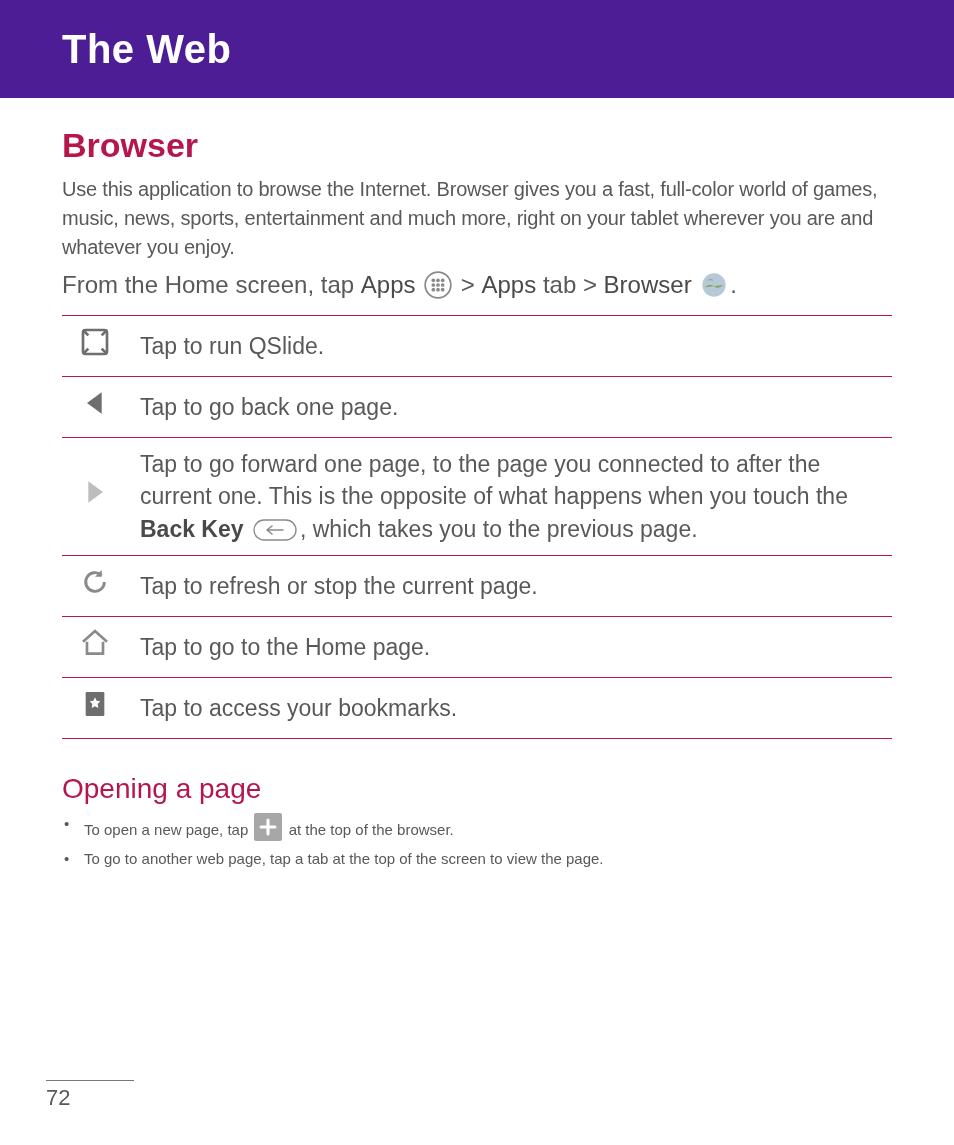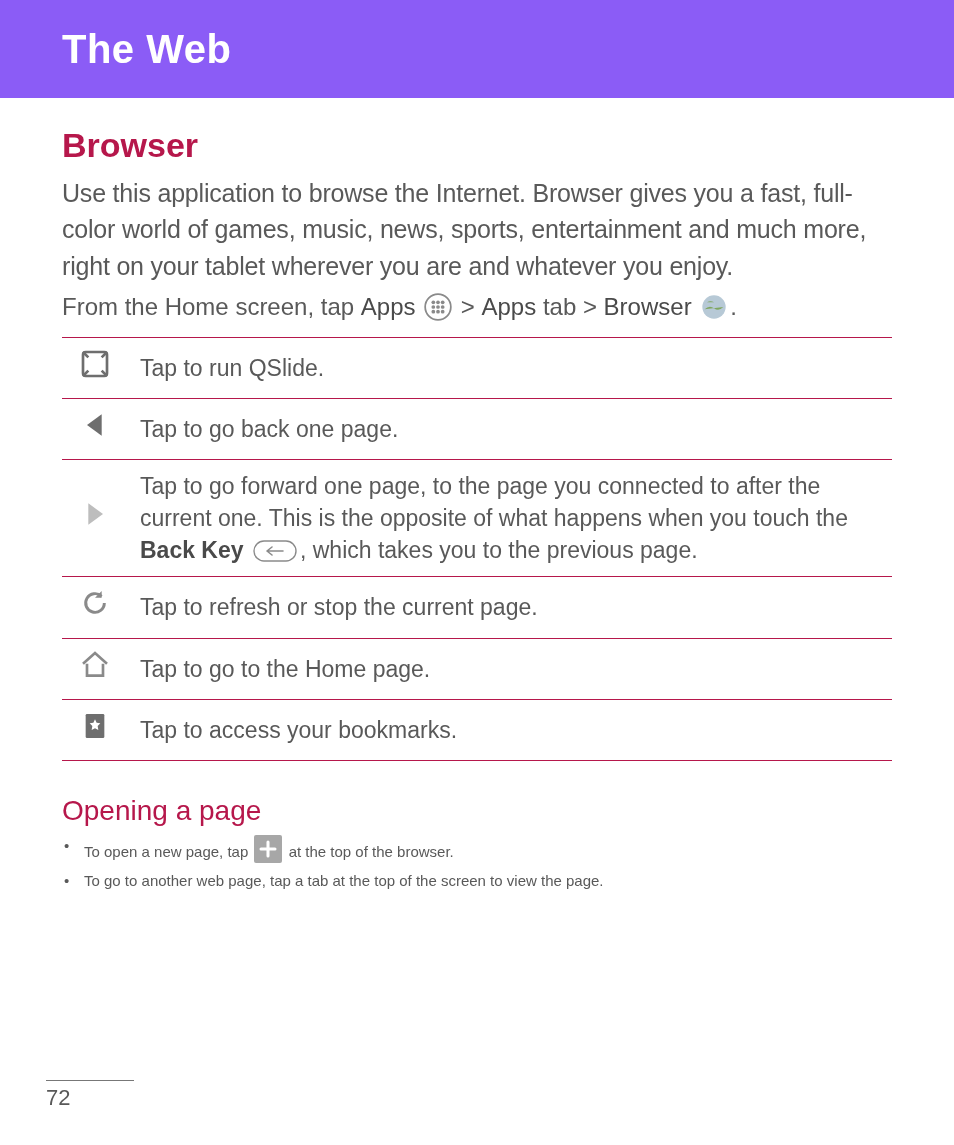--- a/index.html
+++ b/index.html
@@ -6,21 +6,21 @@
   body {
     width: 954px;
     height: 1145px;
     font-family: "Helvetica Neue", Arial, sans-serif;
     background: #fff;
     color: #595959;
     position: relative;
     font-weight: 300;
   }
   .header-band {
-    background: #8b5cf6;
+    background: #4c1d95;
     height: 98px;
     display: flex;
     align-items: center;
     padding-left: 62px;
   }
   .header-band h1 {
     color: #fff;
     font-size: 40px;
     font-weight: 600;
     letter-spacing: 0.5px;
@@ -28,21 +28,21 @@
   .content {
     padding: 28px 62px 0 62px;
   }
   h2.section {
     color: #b6174b;
     font-size: 34px;
     font-weight: 600;
     margin-bottom: 10px;
   }
   p.body {
-    font-size: 25px;
+    font-size: 20px;
     line-height: 1.45;
     margin-bottom: 4px;
     color: #595959;
     letter-spacing: -0.2px;
   }
   .nav-line {
     font-size: 24px;
     line-height: 1.45;
     color: #595959;
     margin-top: 6px;

